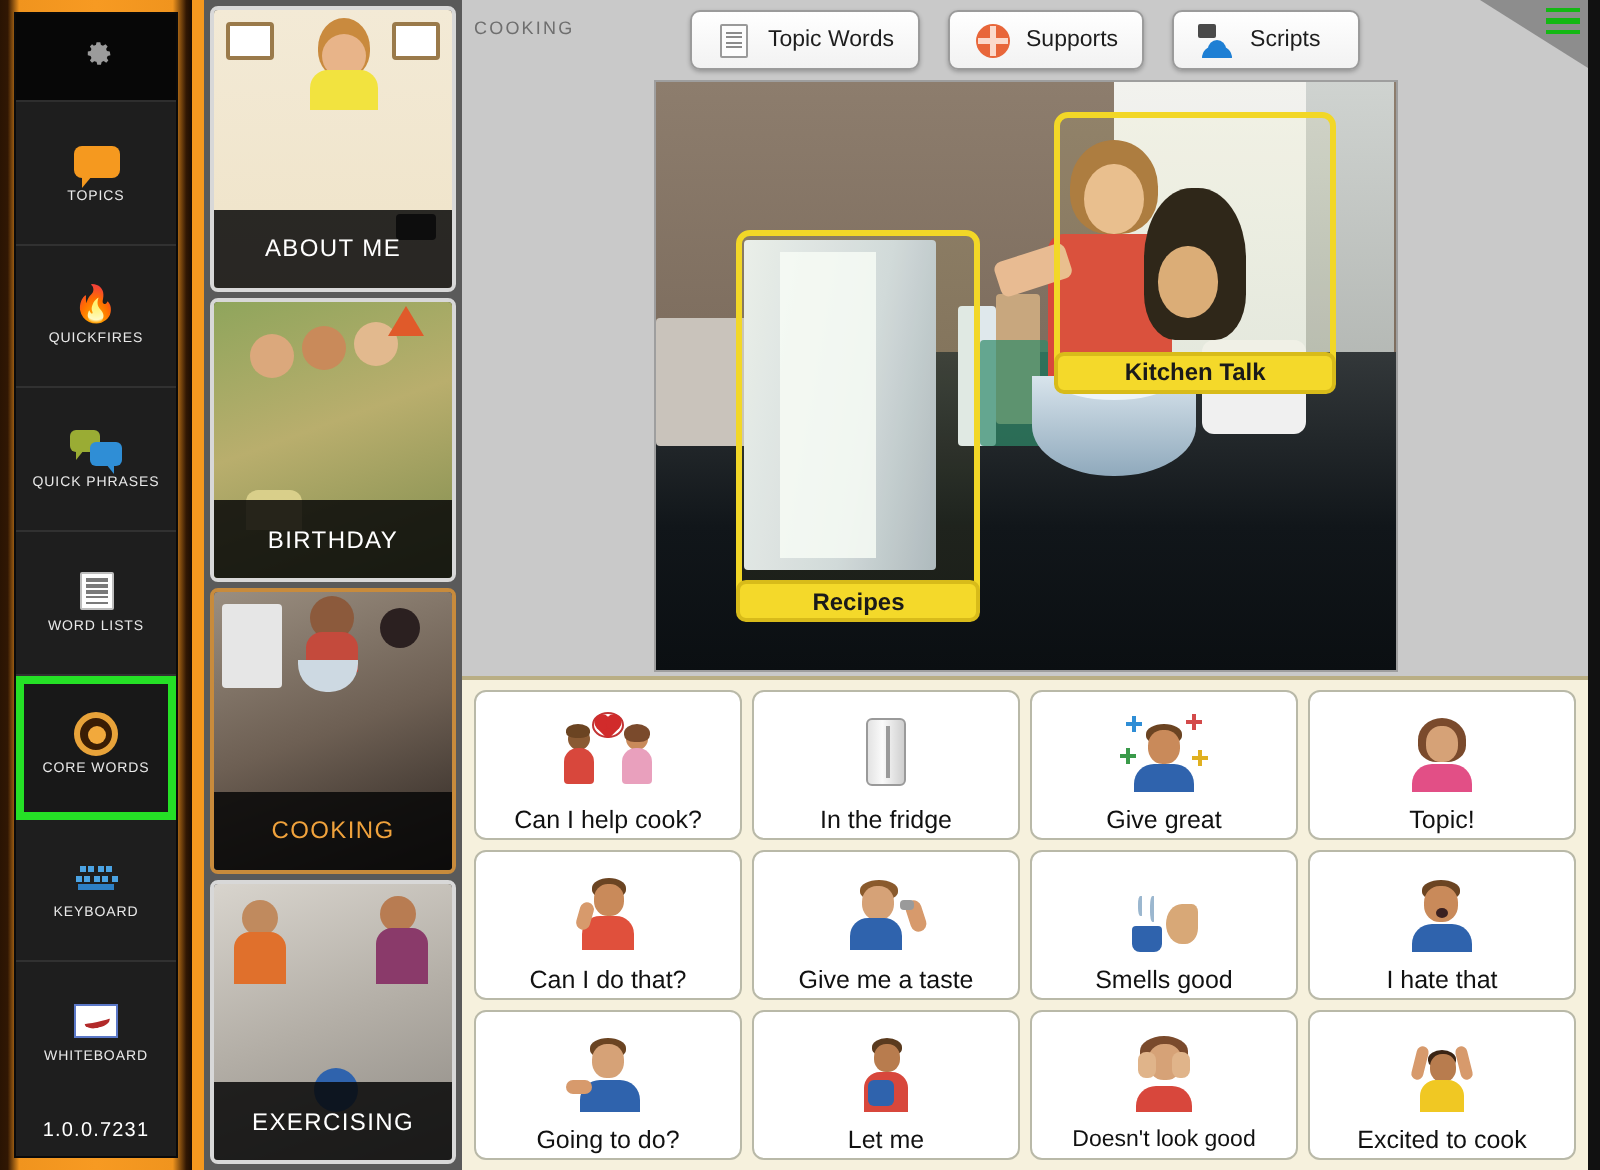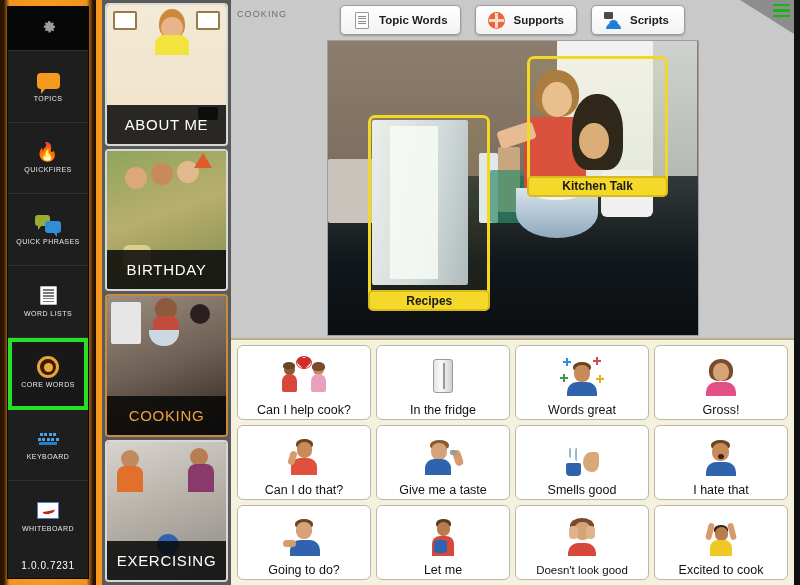--- a/index.html
+++ b/index.html
@@ -85,21 +85,21 @@
   .topic-card {
     flex: 1 1 0; min-height: 0; position: relative;
     border: 2px solid #d8d8d8; border-radius: 4px; overflow: hidden;
     background: #333;
   }
   .topic-card.selected { border-color: #c88b3c; }
   .topic-thumb { position:absolute; inset:0; }
   .topic-name {
     position: absolute; left:0; right:0; bottom:0; height: 39px;
     background: rgba(8,8,8,.86);
-    color: #fff; font-size: 15px; letter-spacing: .7px;
+    color: #fff; font-size: 12px; letter-spacing: .7px;
     display: flex; align-items: center; justify-content: center;
     text-transform: uppercase;
   }
   .topic-card.selected .topic-name { color: #f0a23c; }
 
   
   .th-about{background:linear-gradient(#f3ead6,#efe3c8);}
   .th-art{background:linear-gradient(160deg,#cfd7db 0%,#b9c4ca 40%,#8d9aa2 100%);}
   .th-bday{background:linear-gradient(160deg,#8fa55c 0%,#b9ae6d 45%,#7c8b4d 100%);}
   .th-cook{background:linear-gradient(160deg,#9a8e80 0%,#6d5f53 50%,#2b2420 100%);}
@@ -114,21 +114,21 @@
     position:absolute; left: 6px; top: 9px;
     font-size: 9px; letter-spacing: 1.1px; color: #6e6e6e; text-transform: uppercase;
   }
   #tool-btns { display: flex; gap: 14px; margin: 0 auto; }
   .tbtn {
     height: 30px; min-width: 94px; padding: 0 12px;
     background: linear-gradient(#ffffff,#f2f2f2);
     border: 1px solid #9b9b9b; border-radius: 5px;
     display: flex; align-items: center; gap: 8px;
     box-shadow: 0 1px 2px rgba(0,0,0,.25);
-    font-size: 11.5px; color: #1d1d1d; font-weight: bold;
+    font-size: 11.5px; color: #1d1d1d;
   }
   .tbtn-ic { width: 18px; height: 18px; display:flex;align-items:center;justify-content:center;flex:0 0 18px;}
   .ic-doc{width:14px;height:17px;background:#fdfdfd;border:1px solid #9a9a9a;border-radius:1px;display:flex;flex-direction:column;gap:1.4px;padding:3px 2px;}
   .ic-doc i{height:1.2px;background:#8b8b8b;display:block;}
   .ic-supp{width:17px;height:17px;border-radius:50%;background:#e8663a;position:relative;}
   .ic-supp::before,.ic-supp::after{content:"";position:absolute;background:#fbd9cb;}
   .ic-supp::before{left:7px;top:1px;width:3px;height:15px;}
   .ic-supp::after{top:7px;left:1px;height:3px;width:15px;}
   .ic-scr{position:relative;width:19px;height:17px;}
   .ic-scr .head{position:absolute;left:5px;bottom:0;width:9px;height:9px;border-radius:50% 50% 0 0;background:#1e7fd4;}
@@ -453,32 +453,32 @@
           <div class="fig">
             <div class="fg-hair" style="width:18px;height:10px;left:14px;top:6px;background:#6b4422"></div>
             <div class="fg-head" style="width:16px;height:17px;left:15px;top:9px;background:#c98a5a;border-radius:46%"></div>
             <div class="fg-body" style="width:30px;height:14px;left:8px;top:26px;background:#2f63ad;border-radius:10px 10px 0 0"></div>
             <span class="spark" style="left:4px;top:2px;color:#2f8ed6"></span>
             <span class="spark" style="right:4px;top:1px;color:#d34a4a"></span>
             <span class="spark" style="left:1px;top:18px;color:#3a9a4a"></span>
             <span class="spark" style="right:1px;top:19px;color:#e0b020"></span>
           </div>
         </div>
-        <div class="pcard-label">Words great</div>
+        <div class="pcard-label">Give great</div>
       </div>
 
       <div class="pcard">
         <div class="pic">
           <div class="fig">
             <div class="fg-hair" style="width:24px;height:22px;left:11px;top:3px;background:#7a4a2c;border-radius:50% 50% 38% 38%"></div>
             <div class="fg-head" style="width:16px;height:18px;left:15px;top:7px;background:#d6a277;border-radius:46%"></div>
             <div class="fg-body" style="width:30px;height:14px;left:8px;top:26px;background:#e24f86;border-radius:10px 10px 0 0"></div>
           </div>
         </div>
-        <div class="pcard-label">Gross!</div>
+        <div class="pcard-label">Topic!</div>
       </div>
 
       <div class="pcard">
         <div class="pic">
           <div class="fig">
             <div class="fg-hair" style="width:17px;height:10px;left:15px;top:3px;background:#6b4422"></div>
             <div class="fg-head" style="width:15px;height:16px;left:16px;top:6px;background:#c98a5a;border-radius:46%"></div>
             <div class="fg-body" style="width:26px;height:17px;left:10px;top:22px;background:#e0503c;border-radius:9px 9px 0 0"></div>
             <div class="fg-body" style="width:7px;height:14px;left:8px;top:15px;background:#d79a6c;border-radius:4px;transform:rotate(16deg)"></div>
           </div>

